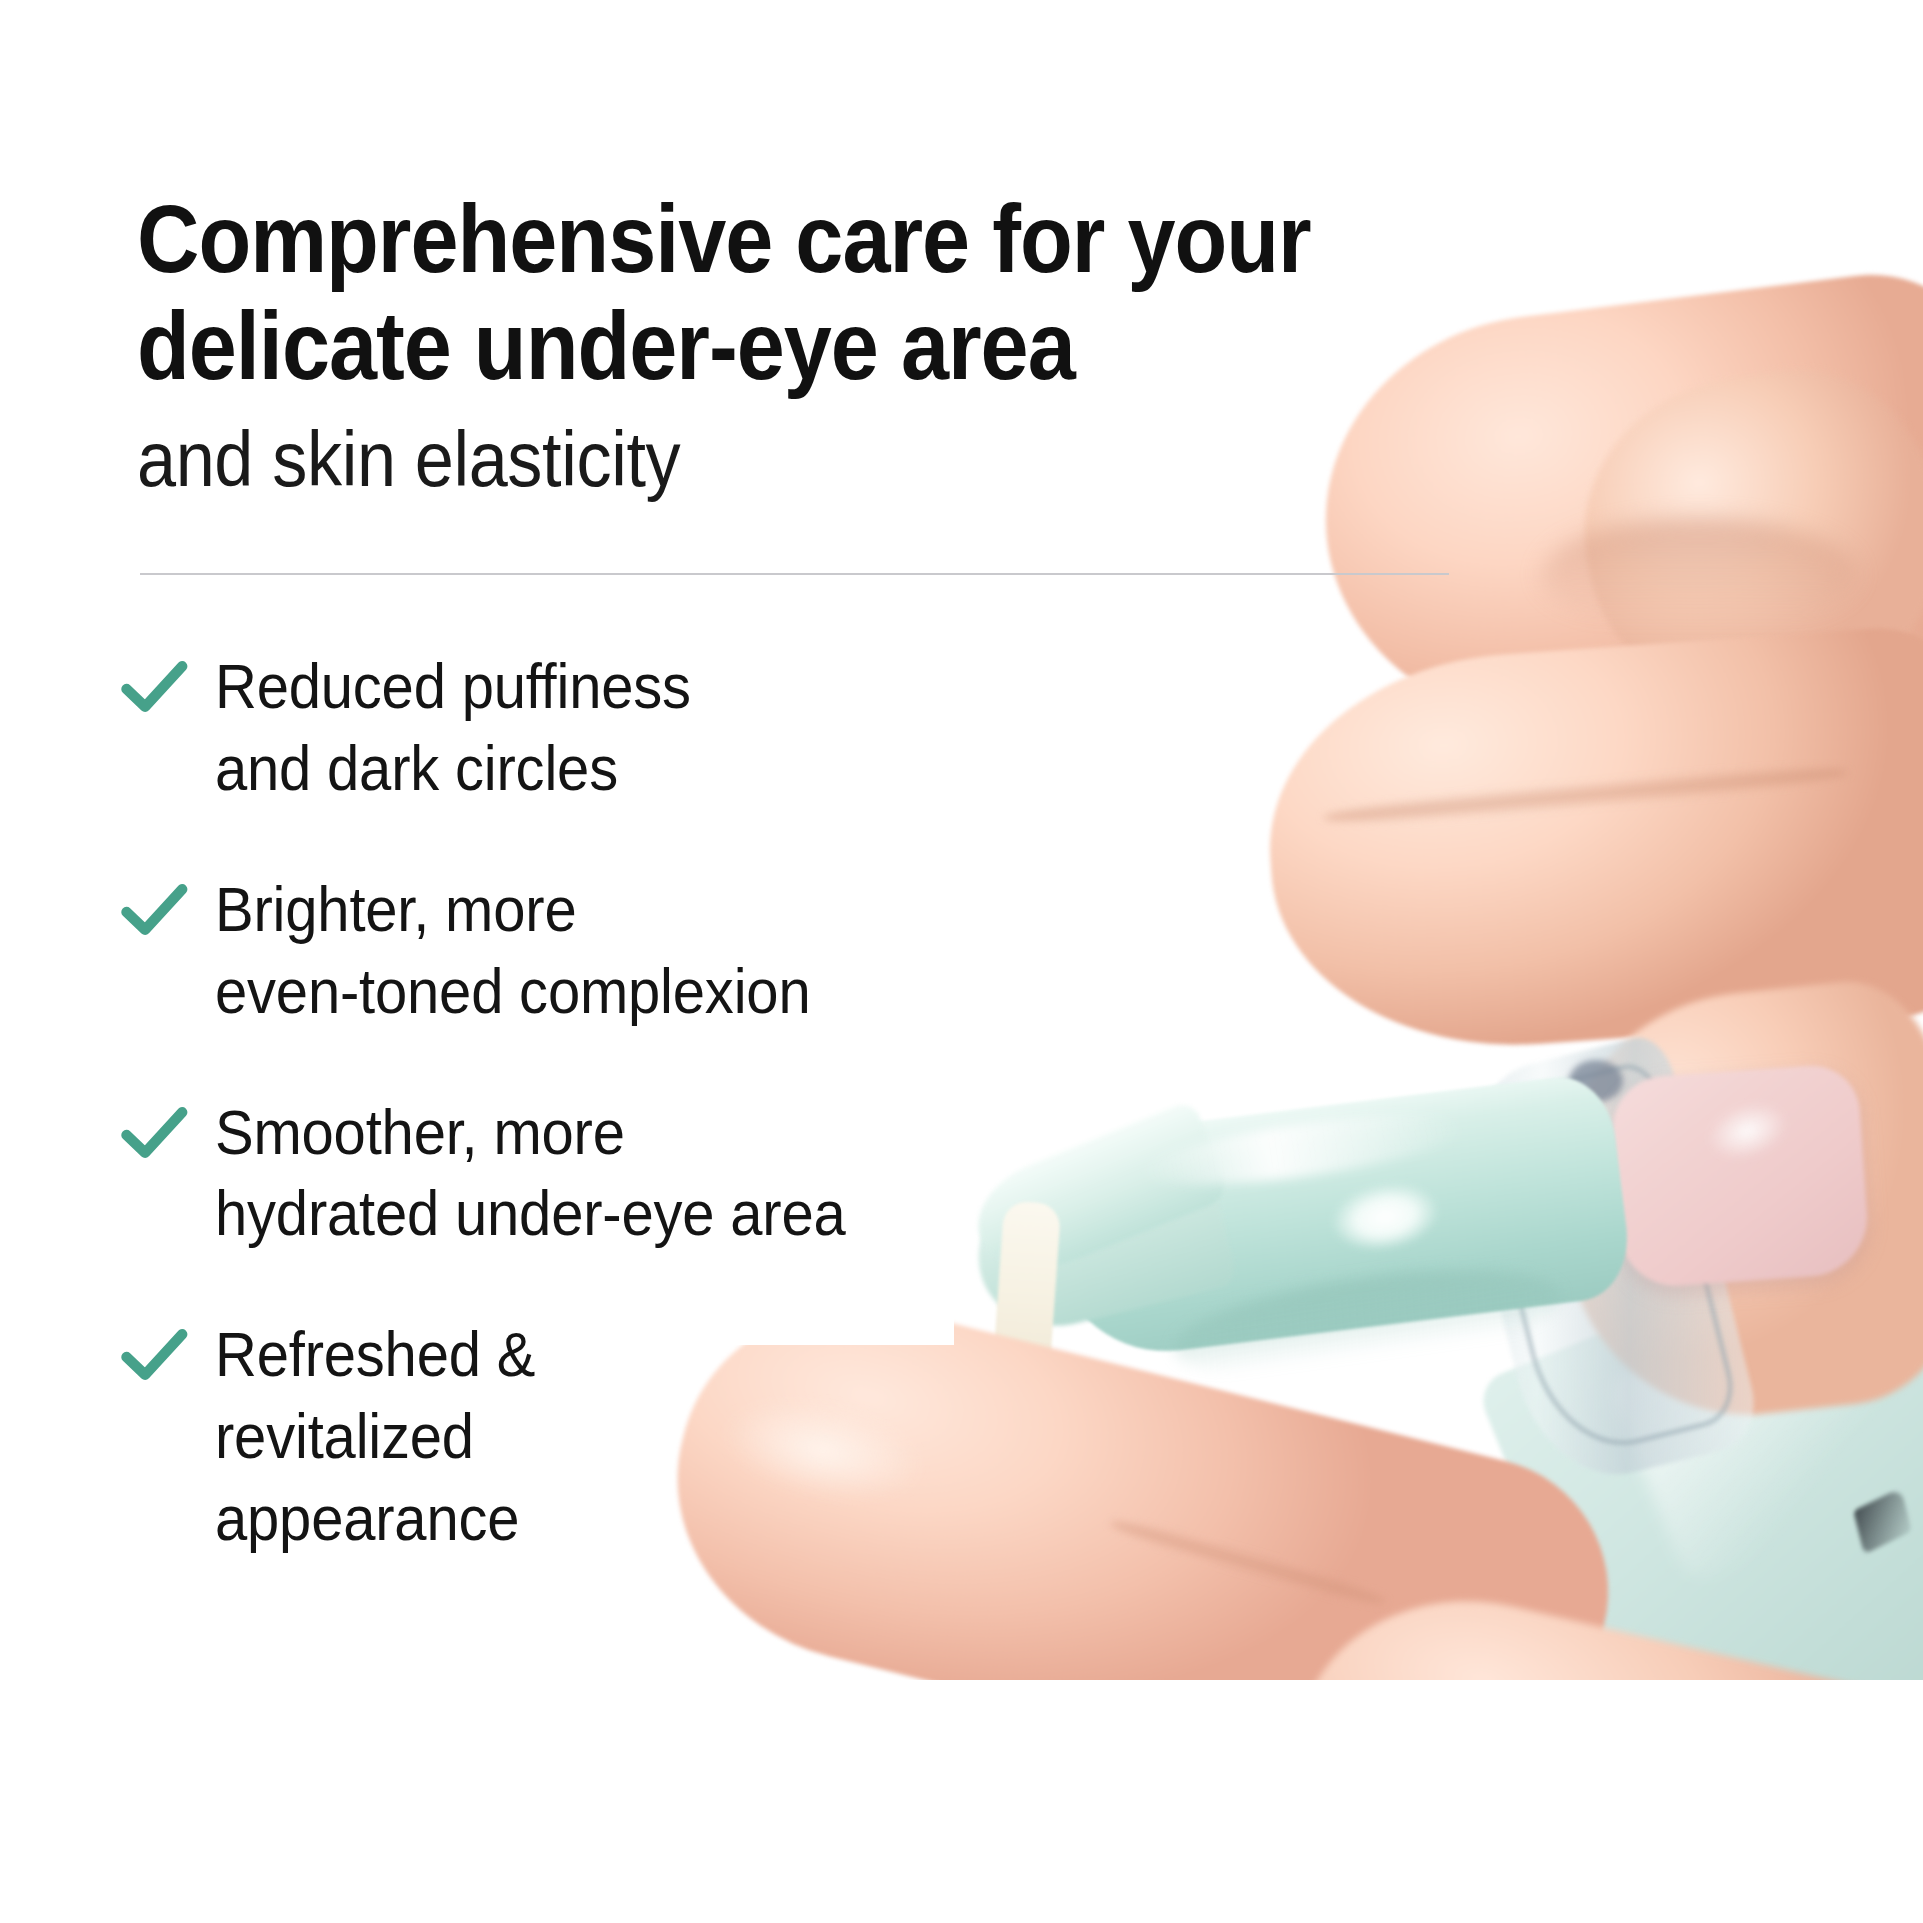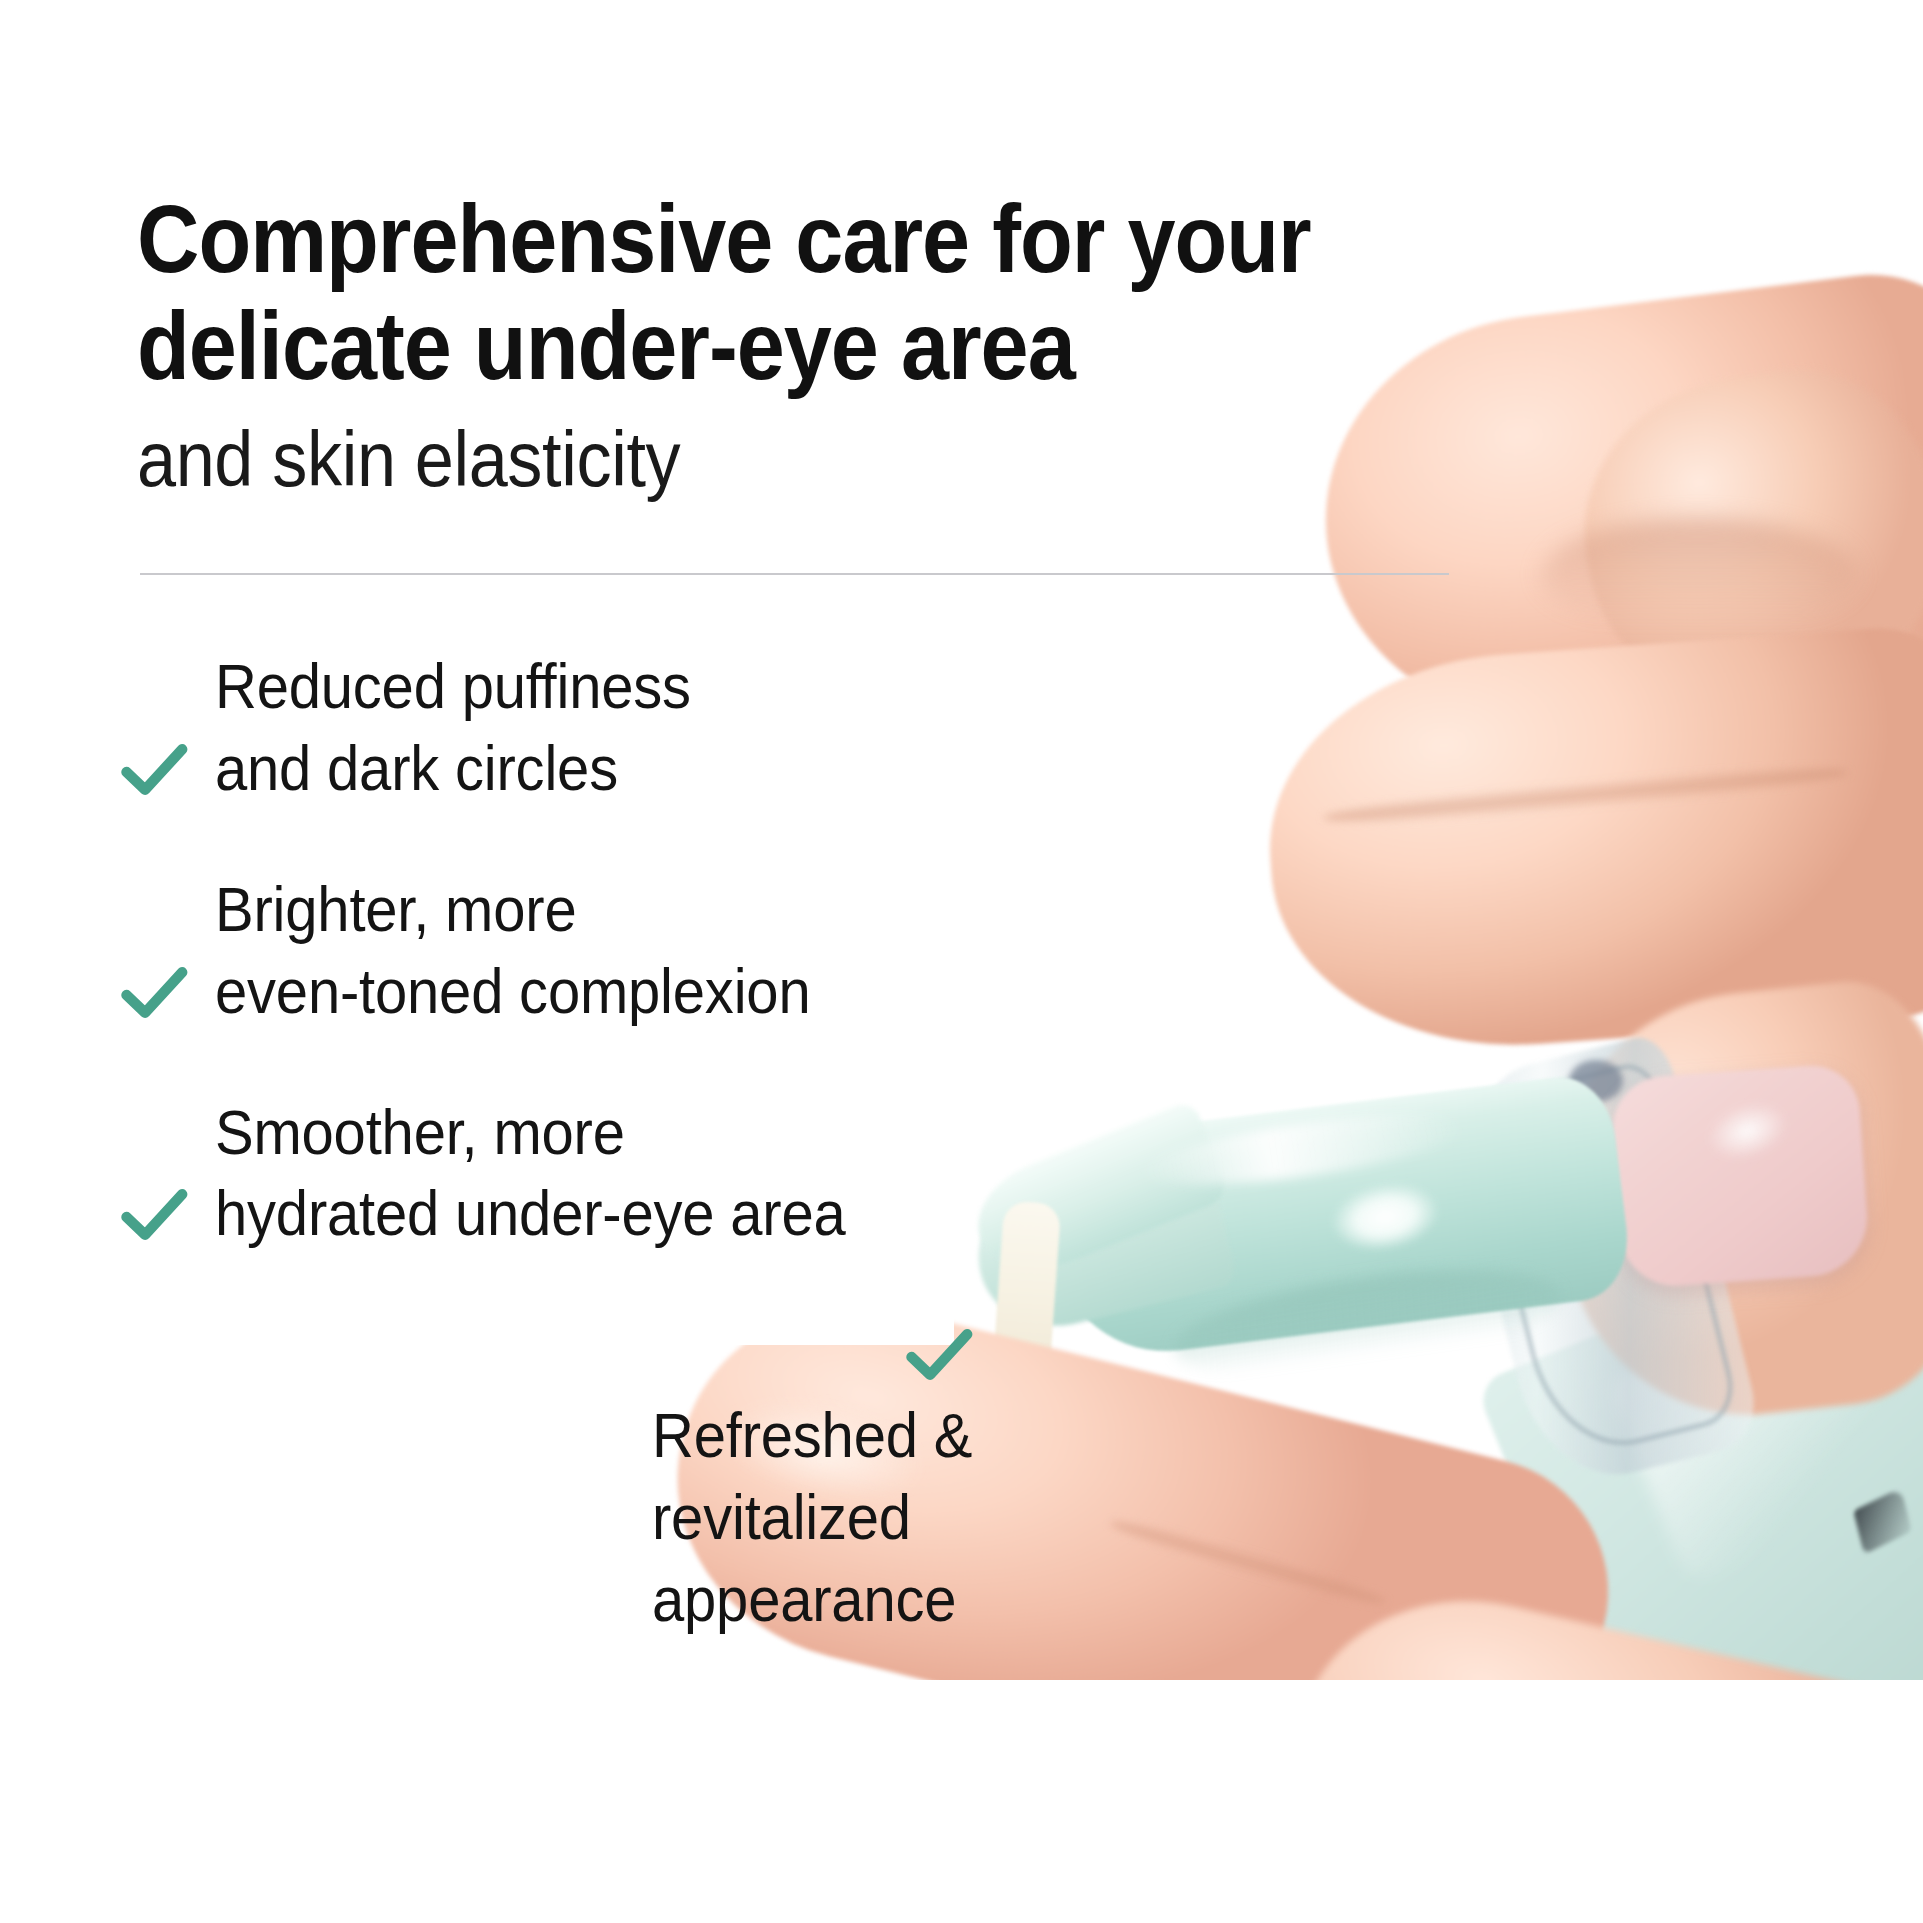--- a/index.html
+++ b/index.html
@@ -356,25 +356,25 @@
     left: 113px;
     top: 646px;
     width: 887px;
     margin: 0;
     padding: 0;
     list-style: none;
   }
   .benefit {
     position: relative;
     display: flex;
-    align-items: flex-end;
+    align-items: flex-start;
     min-height: 53px;
     margin-bottom: 59px;
   }
-  .benefit:last-child { margin-bottom: 0; flex-direction: column; }
+  .benefit:last-child { margin-bottom: 0; }
 
   .check-icon {
     flex: 0 0 auto;
     width: 81px;
     height: 81px;
     margin-right: 21px;
     display: block;
   }
   .check-icon svg { display: block; width: 100%; height: 100%; }
 

